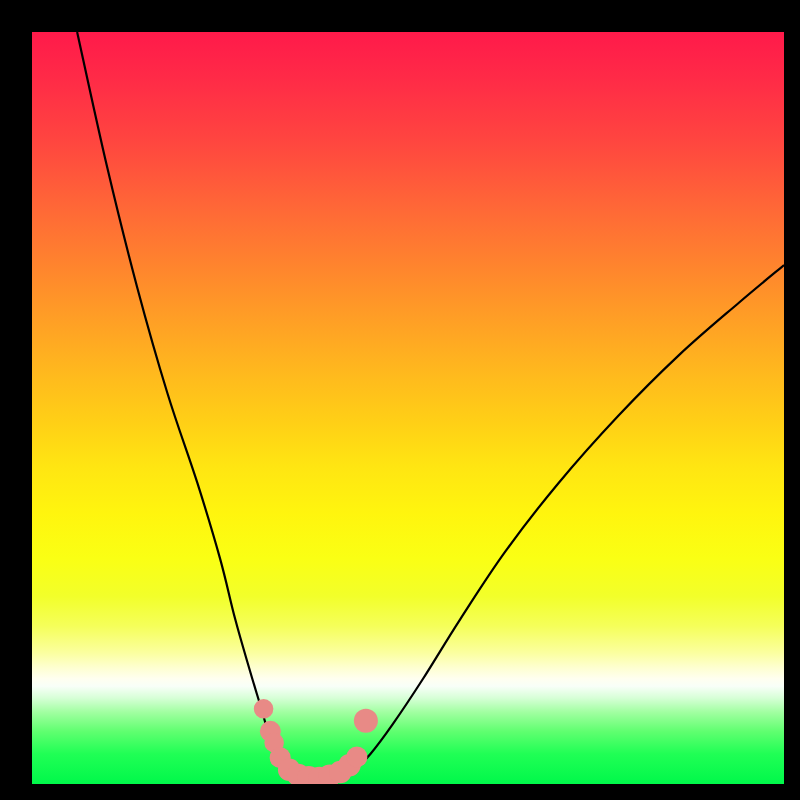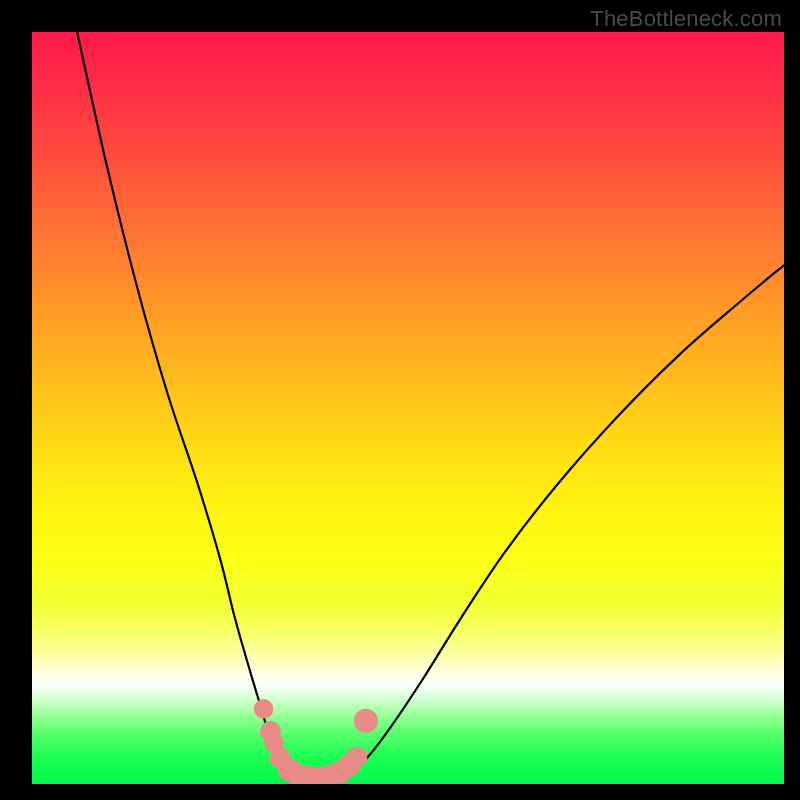--- a/index.html
+++ b/index.html
@@ -54,21 +54,20 @@
     font-weight: 500;
     letter-spacing: 0.2px;
     z-index: 5;
   }
   svg.curves { position: absolute; inset: 0; }
 </style>
 </head>
 <body>
 
 <div class="frame">
-  <div class="watermark">TheBottleneck.com</div>
   <div class="plot-area">
     <div class="gradient-bg"></div>
     <svg class="curves" viewBox="0 0 752 752" preserveAspectRatio="none">
       <path id="path-left" fill="none" stroke="#000" stroke-width="2.2" d="M 45.12 0 C 50.5344 24.364800000000002, 64.3712 89.33760000000002, 75.2 135.36 C 86.0288 181.38240000000002, 94.45120000000001 215.07199999999995, 105.28000000000002 255.67999999999995 C 116.10880000000002 296.28799999999995, 124.53119999999998 325.7664, 135.35999999999999 360.96 C 146.1888 396.1536, 155.9648 421.4208, 165.44 451.2 C 174.9152 480.9792, 181.232 502.0352, 188 526.4 C 194.768 550.7647999999999, 197.62560000000002 566.256, 203.04000000000002 586.56 C 208.45440000000002 606.8639999999999, 213.3424 622.9568, 218.07999999999998 639.2 C 222.81759999999997 655.4432, 225.97599999999997 665.2944, 229.35999999999999 676.8 C 232.744 688.3055999999999, 234.1728 694.3216, 236.88 703.12 C 239.5872 711.9184, 241.6928 718.9119999999999, 244.4 725.68 C 247.1072 732.448, 250.56640000000002 738.0128, 251.92000000000002 740.72"></path>
       <path id="path-valley" fill="none" stroke="#000" stroke-width="2.2" d="M 251.92000000000002 740.72 C 253.9504 741.9382400000001, 258.4624 745.86368, 263.2 747.488 C 267.9376 749.1123200000001, 272.8256 749.33792, 278.24 749.744 C 283.6544 750.15008, 287.86560000000003 750.15008, 293.28000000000003 749.744 C 298.69440000000003 749.33792, 303.5824 749.1123200000001, 308.32 747.488 C 313.0576 745.86368, 317.5696 741.9382400000001, 319.59999999999997 740.72"></path>
       <path id="path-right" fill="none" stroke="#000" stroke-width="2.2" d="M 319.59999999999997 740.72 C 322.984 737.336, 330.95520000000005 730.7184, 338.40000000000003 721.92 C 345.8448 713.1216, 351.4848 705.376, 360.96 691.84 C 370.43519999999995 678.3040000000001, 378.85760000000005 665.6704000000001, 391.04 646.72 C 403.2224 627.7696, 413.7504 609.5712, 428.64 586.56 C 443.52959999999996 563.5487999999999, 456.1632 543.2447999999999, 473.76 518.88 C 491.35679999999996 494.5152, 506.09599999999995 475.5648, 526.4 451.2 C 546.704 426.8352, 564.9024000000001 406.53119999999996, 586.5600000000001 383.52 C 608.2176000000001 360.5088, 625.0624 343.664, 646.72 323.36 C 668.3776 303.05600000000004, 687.9296 286.9632, 706.88 270.71999999999997 C 725.8303999999999 254.47679999999997, 743.8784 239.888, 752 233.12"></path>
       <g id="markers">
           <circle cx="231.61599999999999" cy="676.8" r="9.776000000000002" fill="#e88a86"></circle>
           <circle cx="238.38400000000001" cy="699.36" r="10.527999999999999" fill="#e88a86"></circle>
           <circle cx="242.144" cy="710.64" r="9.776000000000002" fill="#e88a86"></circle>

